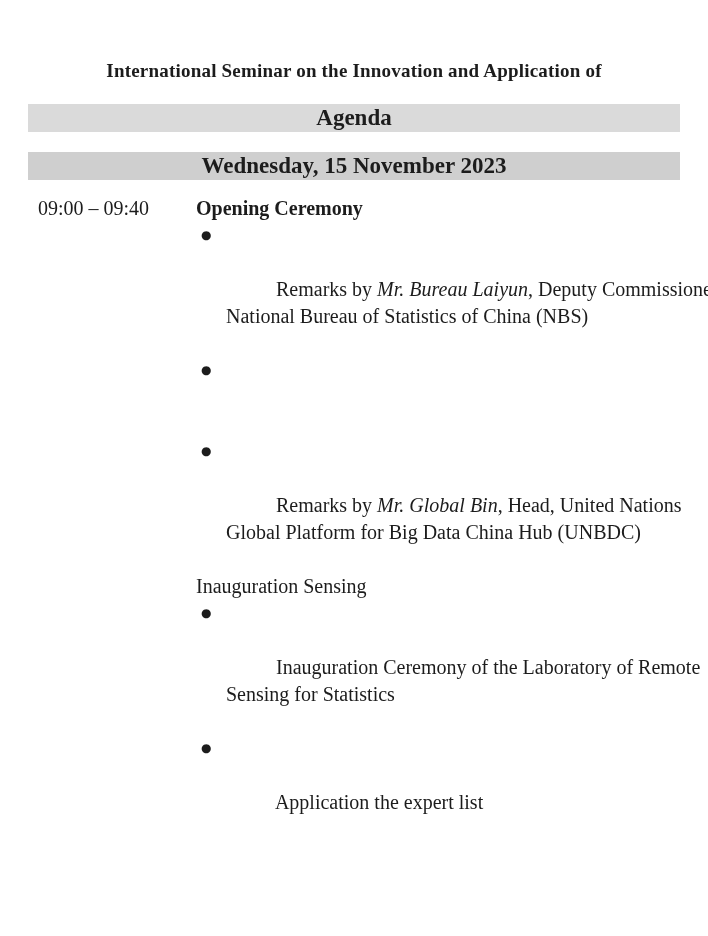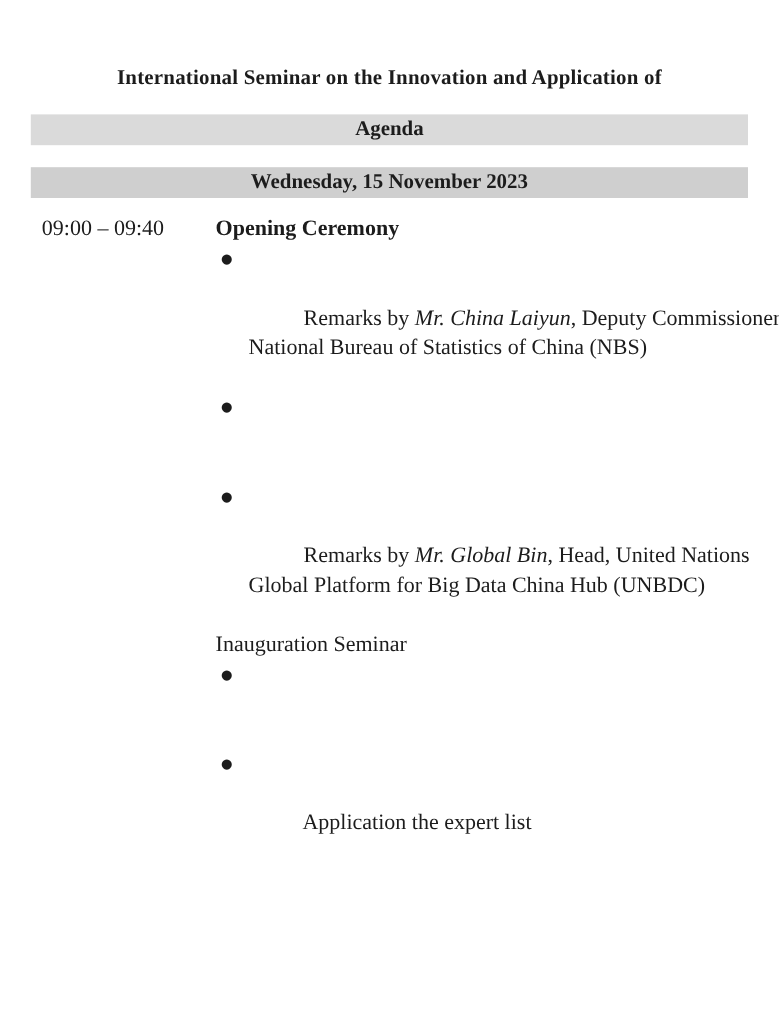--- a/index.html
+++ b/index.html
@@ -26,21 +26,21 @@
   .subtitle {
     font-size: 19px;
     line-height: 27px;
     white-space: pre;
   }
   .section-bar {
     margin: 0 28px;
     height: 28px;
     line-height: 28px;
     text-align: center;
-    font-size: 19px;
+    font-size: 23px;
     font-weight: bold;
   }
   .bar-agenda { margin-top: 20px; }
   .bar-day { margin-top: 20px; }
   .schedule { padding-top: 15px; }
   .schedule-row {
     display: flex;
     margin-bottom: 11px;
   }
   .time-cell {
@@ -90,34 +90,36 @@
   <div class="section-bar bar-day" style="background-color: rgb(207, 207, 207);">Wednesday, 15 November 2023</div>
 
   <div class="schedule">
 
     <div class="schedule-row">
       <div class="time-cell">09:00 – 09:40</div>
       <div class="content-cell">
         <div class="session-title">Opening Ceremony</div>
         <div class="block bullet">
           <span class="dot">●</span>
-          <span><span>Remarks by </span><span class="it">Mr. China Laiyun</span><span>, Deputy Commissioner,
+          <span><span>Remarks by </span><span class="it">Mr. Bureau Laiyun</span><span>, Deputy Commissioner,
 National Bureau of Statistics of China (NBS)</span></span>
         </div>
         <div class="block bullet">
           <span class="dot">●</span>
         </div>
         <div class="block bullet">
           <span class="dot">●</span>
           <span><span>Remarks by </span><span class="it">Mr. Global Bin</span><span>, Head, United Nations
 Global Platform for Big Data China Hub (UNBDC)</span></span>
         </div>
-        <div class="block plain"><span>Inauguration Seminar</span></div>
+        <div class="block plain"><span>Inauguration Sensing</span></div>
         <div class="block bullet">
           <span class="dot">●</span>
+          <span><span>Inauguration Ceremony of the Laboratory of Remote
+Sensing for Statistics</span></span>
         </div>
         <div class="block bullet">
           <span class="dot">●</span>
           <span><span>Application the expert list</span></span>
         </div>
 
       </div>
     </div>
 
   </div>

